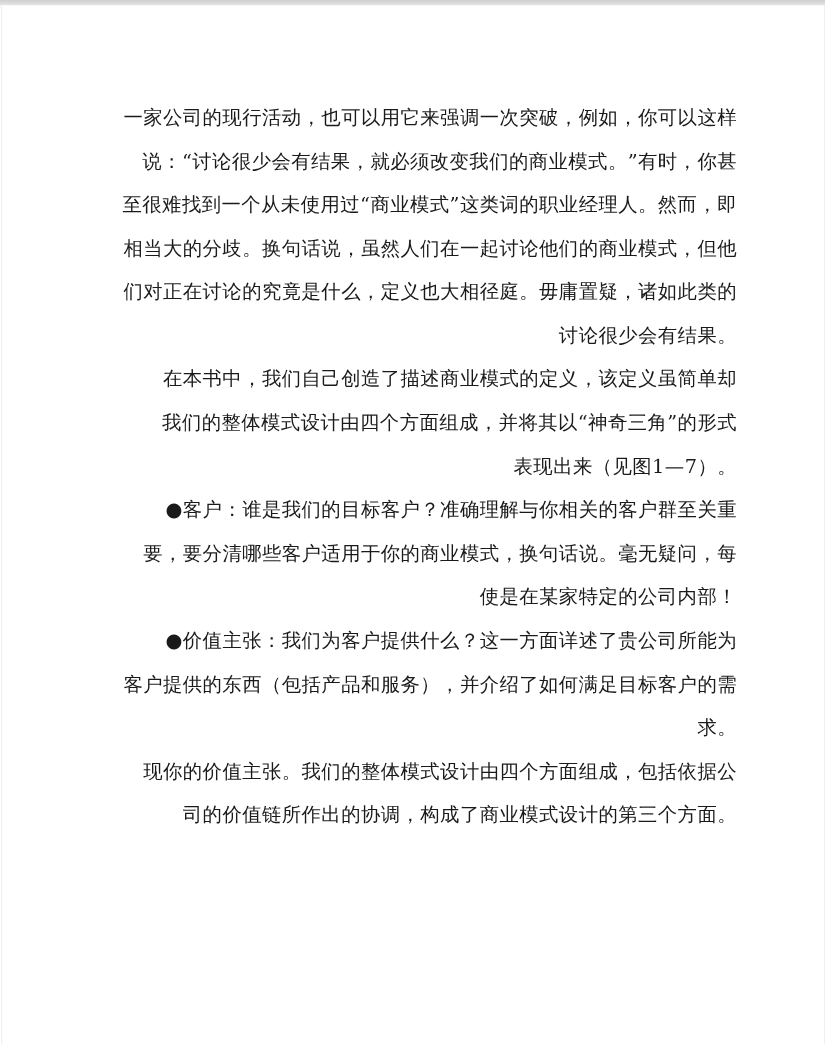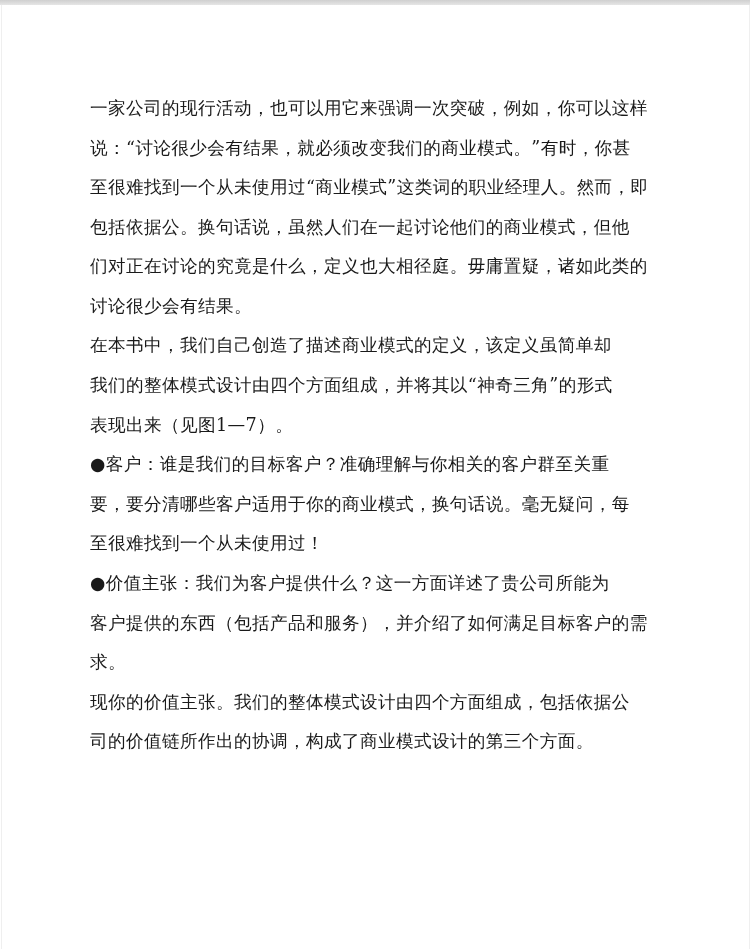--- a/index.html
+++ b/index.html
@@ -29,47 +29,48 @@
       height: 944px;
       background: #ffffff;
       border-left: 1px solid #efefef;
       border-right: 1px solid #efefef;
     }
     .text-block {
       position: absolute;
       left: 88px;
       top: 88px;
       width: 580px;
+      text-align: right;
     }
     .line {
       height: 39.58px;
       line-height: 30px;
       font-size: 17.6px;
       white-space: nowrap;
       letter-spacing: 0.4px;
     }
   </style>
 </head>
 <body>
 
 <div class="top-bar"></div>
 
 <div class="page">
   <div class="text-block">
     <div class="line">一家公司的现行活动，也可以用它来强调一次突破，例如，你可以这样</div>
     <div class="line">说：“讨论很少会有结果，就必须改变我们的商业模式。”有时，你甚</div>
     <div class="line">至很难找到一个从未使用过“商业模式”这类词的职业经理人。然而，即</div>
-    <div class="line">包括依据公。换句话说，虽然人们在一起讨论他们的商业模式，但他</div>
+    <div class="line">相当大的分歧。换句话说，虽然人们在一起讨论他们的商业模式，但他</div>
     <div class="line">们对正在讨论的究竟是什么，定义也大相径庭。毋庸置疑，诸如此类的</div>
     <div class="line">讨论很少会有结果。</div>
     <div class="line">在本书中，我们自己创造了描述商业模式的定义，该定义虽简单却</div>
     <div class="line">我们的整体模式设计由四个方面组成，并将其以“神奇三角”的形式</div>
     <div class="line">表现出来（见图1—7）。</div>
     <div class="line">●客户：谁是我们的目标客户？准确理解与你相关的客户群至关重</div>
     <div class="line">要，要分清哪些客户适用于你的商业模式，换句话说。毫无疑问，每</div>
-    <div class="line">至很难找到一个从未使用过！</div>
+    <div class="line">使是在某家特定的公司内部！</div>
     <div class="line">●价值主张：我们为客户提供什么？这一方面详述了贵公司所能为</div>
     <div class="line">客户提供的东西（包括产品和服务），并介绍了如何满足目标客户的需</div>
     <div class="line">求。</div>
     <div class="line">现你的价值主张。我们的整体模式设计由四个方面组成，包括依据公</div>
     <div class="line">司的价值链所作出的协调，构成了商业模式设计的第三个方面。</div>
   </div>
 </div>
 
 </body></html>

